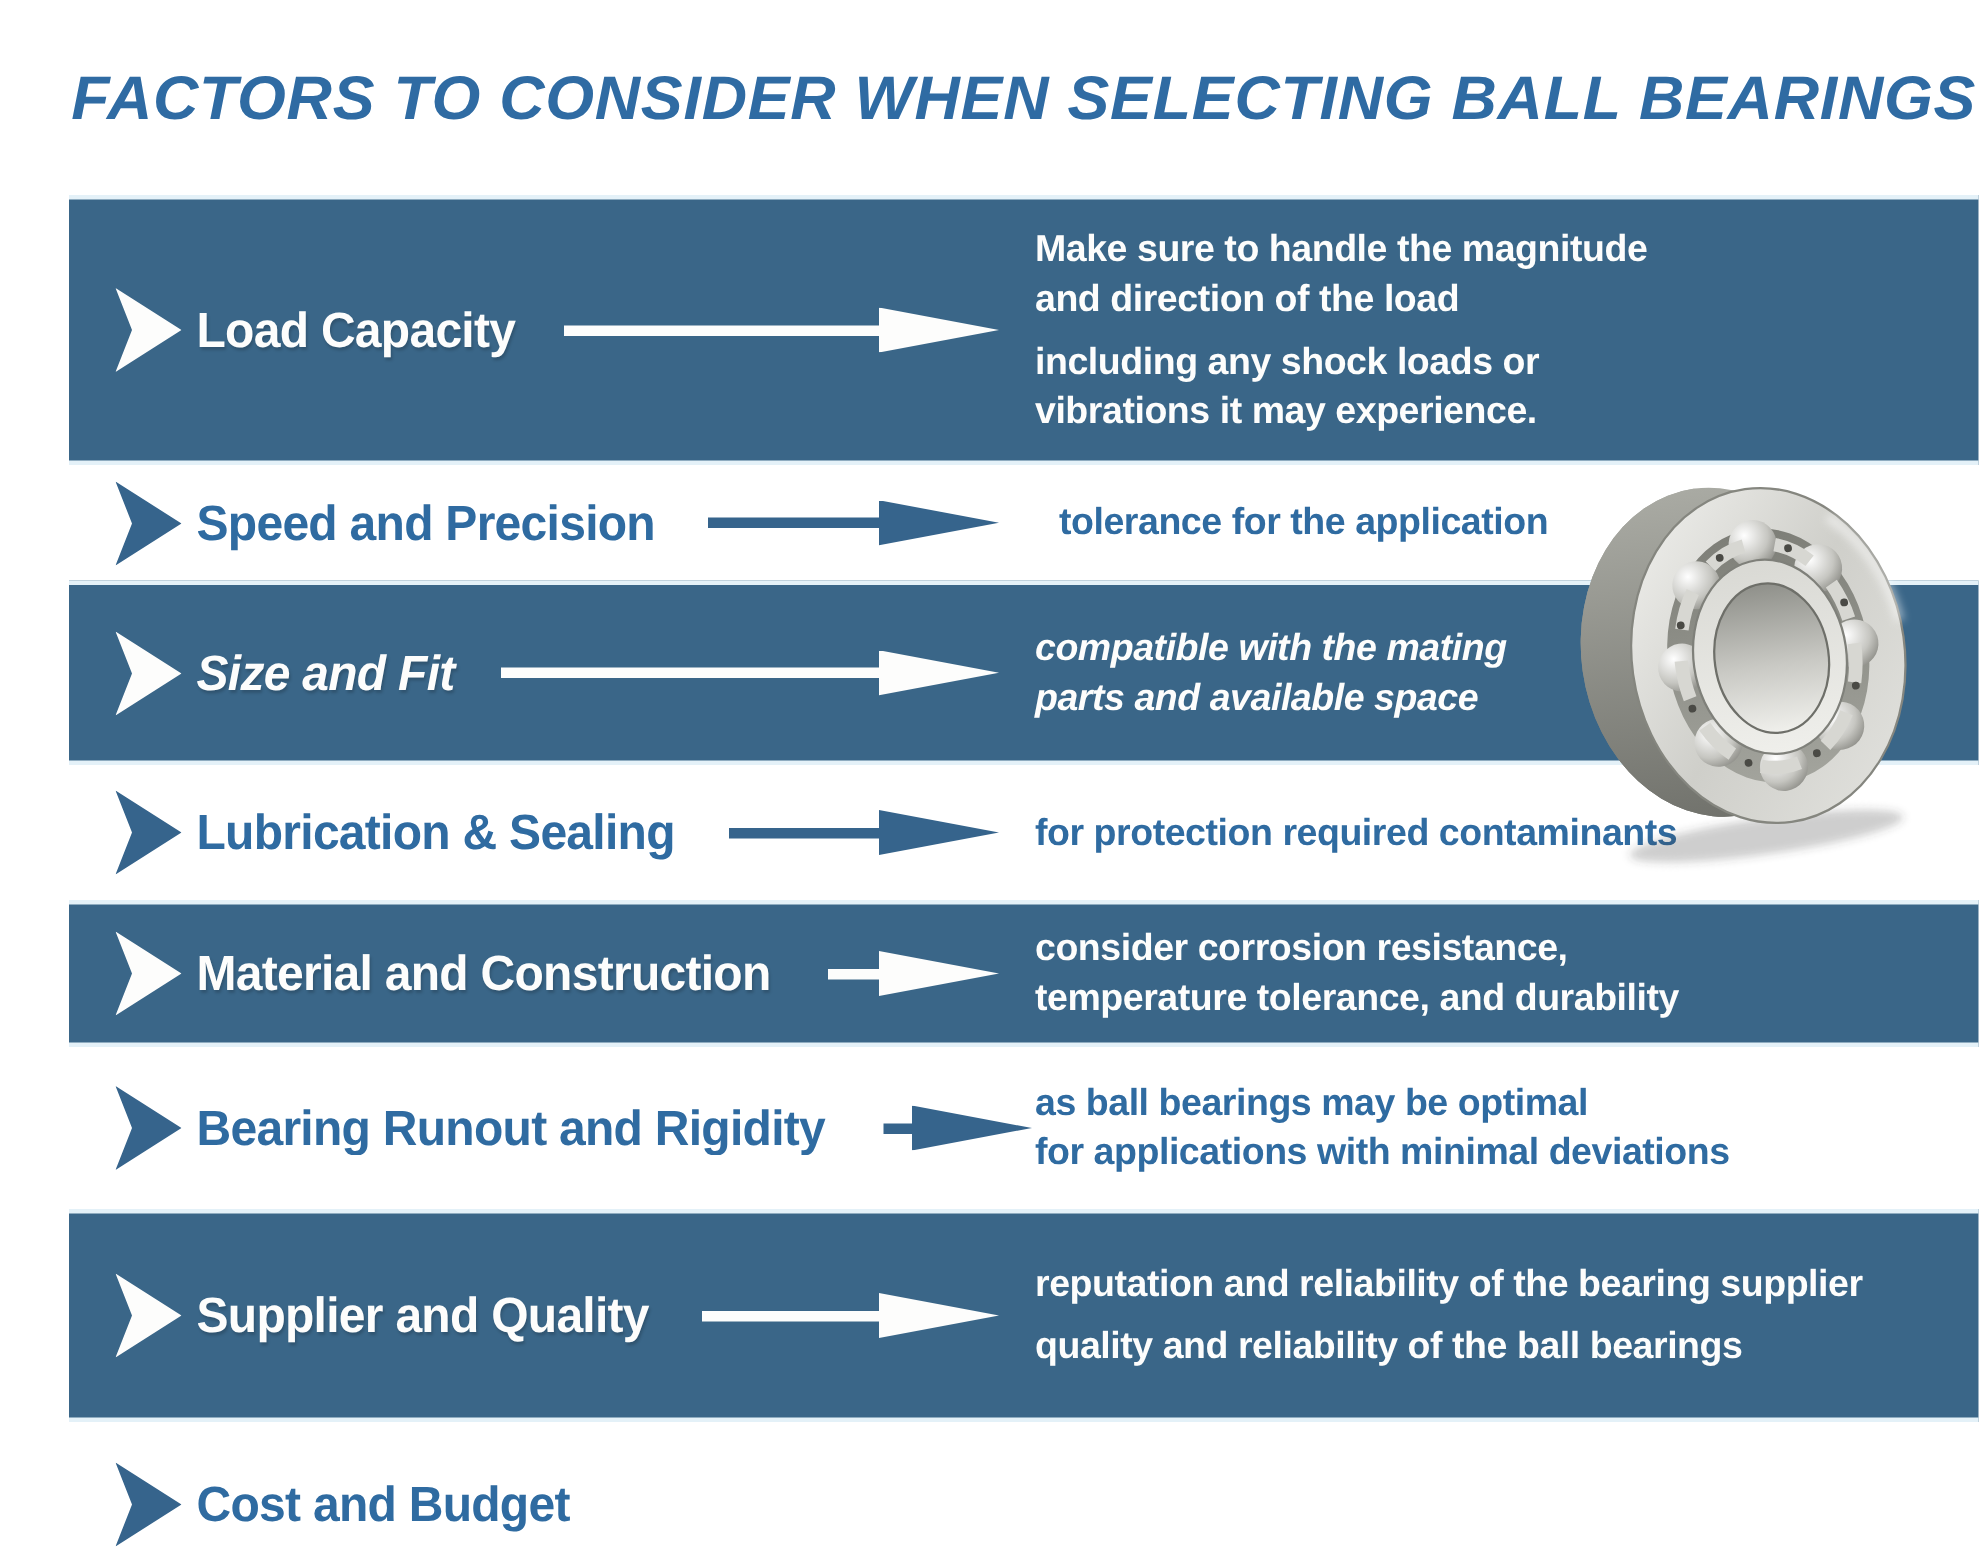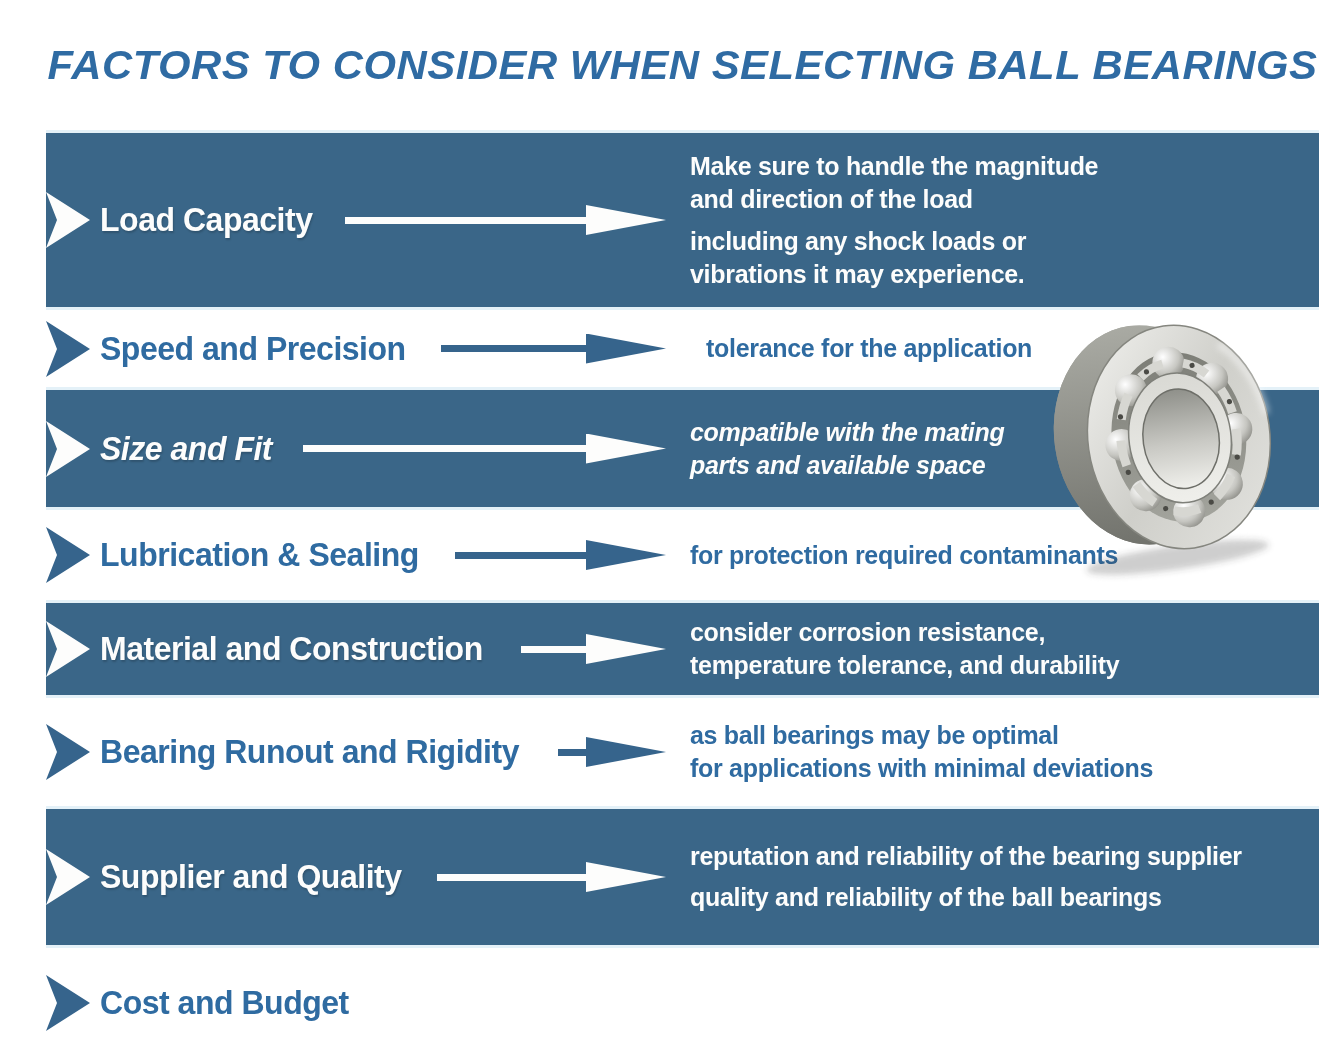--- a/index.html
+++ b/index.html
@@ -22,21 +22,21 @@
 
   .r0 { height:180px; }
   .r1 { height:77px;gap:16px;  }
   .r2 { height:123px;font-style:italic; }
   .r3 { height:90px;  }
   .r4 { height:98px; }
   .r5 { height:108px; }
   .r6 { height:142px; }
   .r7 { height:109px;border-radius:16px; }
 
-  .lead { display:flex; align-items:center; height:100%; }
+  .lead { display:flex; align-items:center; height:100%;margin-left:31px; }
   .tri { flex:0 0 auto; width:44px; height:56px; display:block; }
   .row.dark  .tri polygon { fill:#fdfdfc; }
   .row.light .tri polygon { fill:#36648c; }
 
   .label {
     margin-left:10px; font-size:33px; font-weight:700; letter-spacing:-0.5px;
     white-space:nowrap; transform:scaleX(0.97); transform-origin:left center;
   }
   .row.dark .label { text-shadow:1px 2px 2px rgba(0,0,0,0.18); }
 

